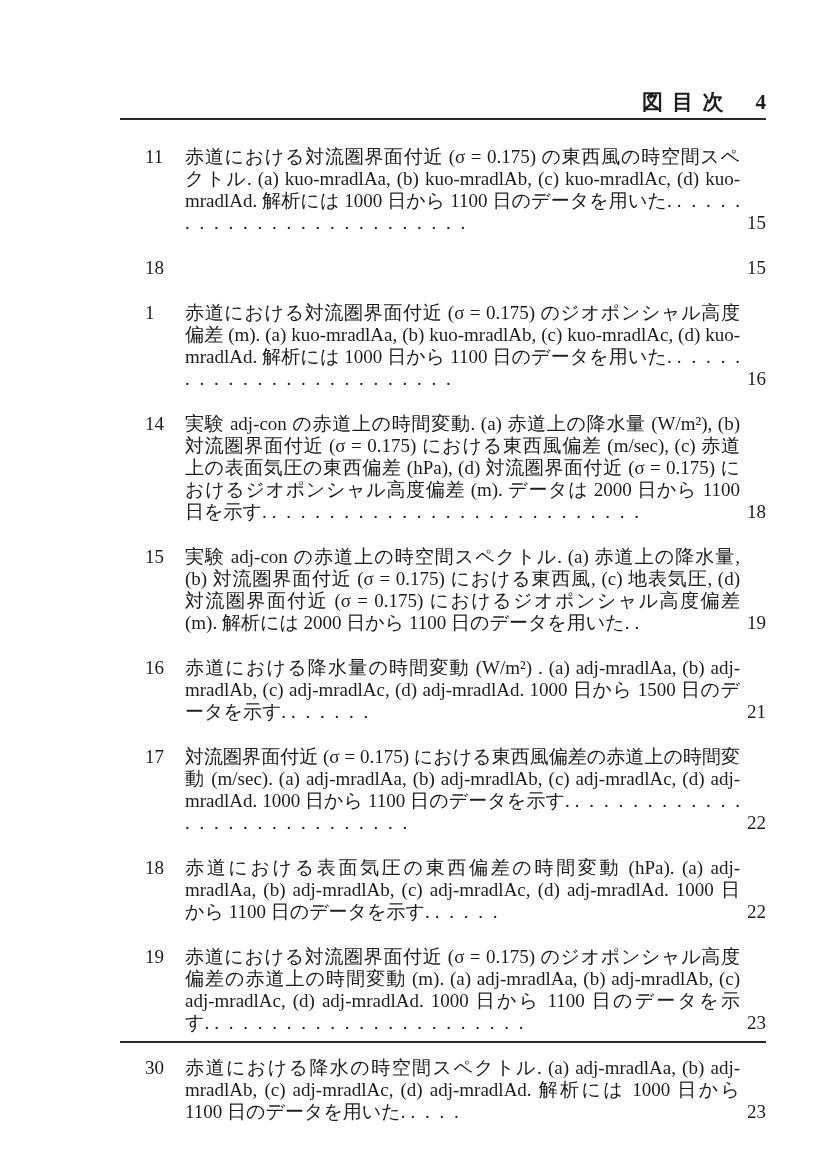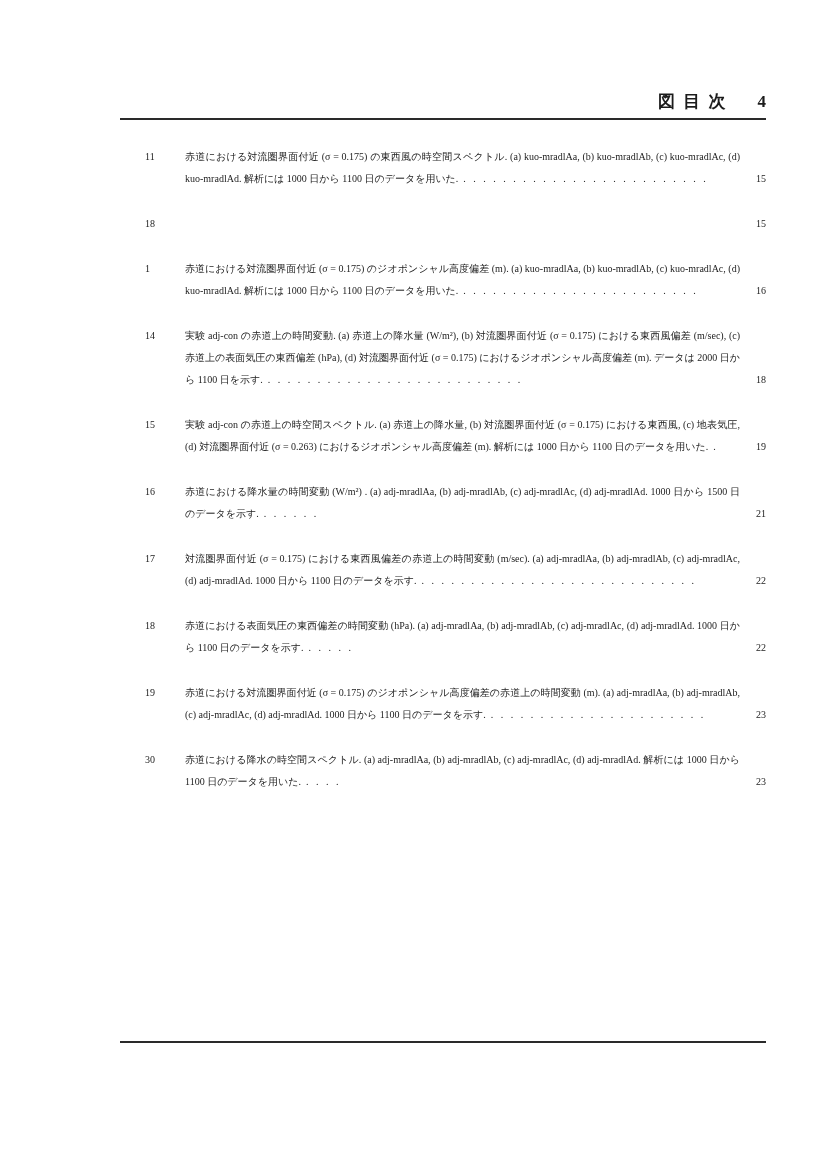--- a/index.html
+++ b/index.html
@@ -15,21 +15,21 @@
     color: #1c1c1c;
     font-family: "Liberation Serif", "DejaVu Serif", serif;
     overflow: hidden;
   }
   .running-head {
     position: absolute;
     left: 120px;
     top: 92px;
     width: 646px;
     text-align: right;
-    font-size: 17px;
+    font-size: 21px;
     font-weight: bold;
     line-height: 20px;
     white-space: nowrap;
   }
   .head-title {
     letter-spacing: 2px;
   }
   .head-page {
     display: inline-block;
     margin-left: 30px;
@@ -47,21 +47,21 @@
 
   .entries {
     position: absolute;
     left: 145px;
     top: 146px;
     width: 621px;
   }
   .entry {
     display: flex;
     margin-bottom: 23px;
-    font-size: 10px;
+    font-size: 19px;
     line-height: 22px;
     justify-content: center;
   }
   .num {
     flex: none;
     width: 40px;
   }
   .desc {
     flex: 1;
     position: relative;
@@ -121,21 +121,21 @@
       <span class="num">14</span>
       <div class="desc">
         <span class="txt">実験 adj-con の赤道上の時間変動. (a) 赤道上の降水量 (W/m²), (b) 対流圏界面付近 (σ = 0.175) における東西風偏差 (m/sec), (c) 赤道上の表面気圧の東西偏差 (hPa), (d) 対流圏界面付近 (σ = 0.175) におけるジオポンシャル高度偏差 (m).  データは 2000 日から 1100 日を示す.</span><span class="dots">. . . . . . . . . . . . . . . . . . . . . . . . . .</span>
         <span class="pg">18</span>
       </div>
     </div>
 
     <div class="entry">
       <span class="num">15</span>
       <div class="desc">
-        <span class="txt">実験 adj-con の赤道上の時空間スペクトル. (a) 赤道上の降水量, (b) 対流圏界面付近 (σ = 0.175) における東西風, (c) 地表気圧, (d) 対流圏界面付近 (σ = 0.263) におけるジオポンシャル高度偏差 (m). 解析には 1000 日から 1100 日のデータを用いた.</span><span class="dots">.</span>
+        <span class="txt">実験 adj-con の赤道上の時空間スペクトル. (a) 赤道上の降水量, (b) 対流圏界面付近 (σ = 0.175) における東西風, (c) 地表気圧, (d) 対流圏界面付近 (σ = 0.175) におけるジオポンシャル高度偏差 (m). 解析には 2000 日から 1100 日のデータを用いた.</span><span class="dots">.</span>
         <span class="pg">19</span>
       </div>
     </div>
 
     <div class="entry">
       <span class="num">16</span>
       <div class="desc">
         <span class="txt">赤道における降水量の時間変動 (W/m²) . (a) adj-mradlAa, (b) adj-mradlAb, (c) adj-mradlAc, (d) adj-mradlAd. 1000 日から 1500 日のデータを示す.</span><span class="dots">. . . . . .</span>
         <span class="pg">21</span>
       </div>

